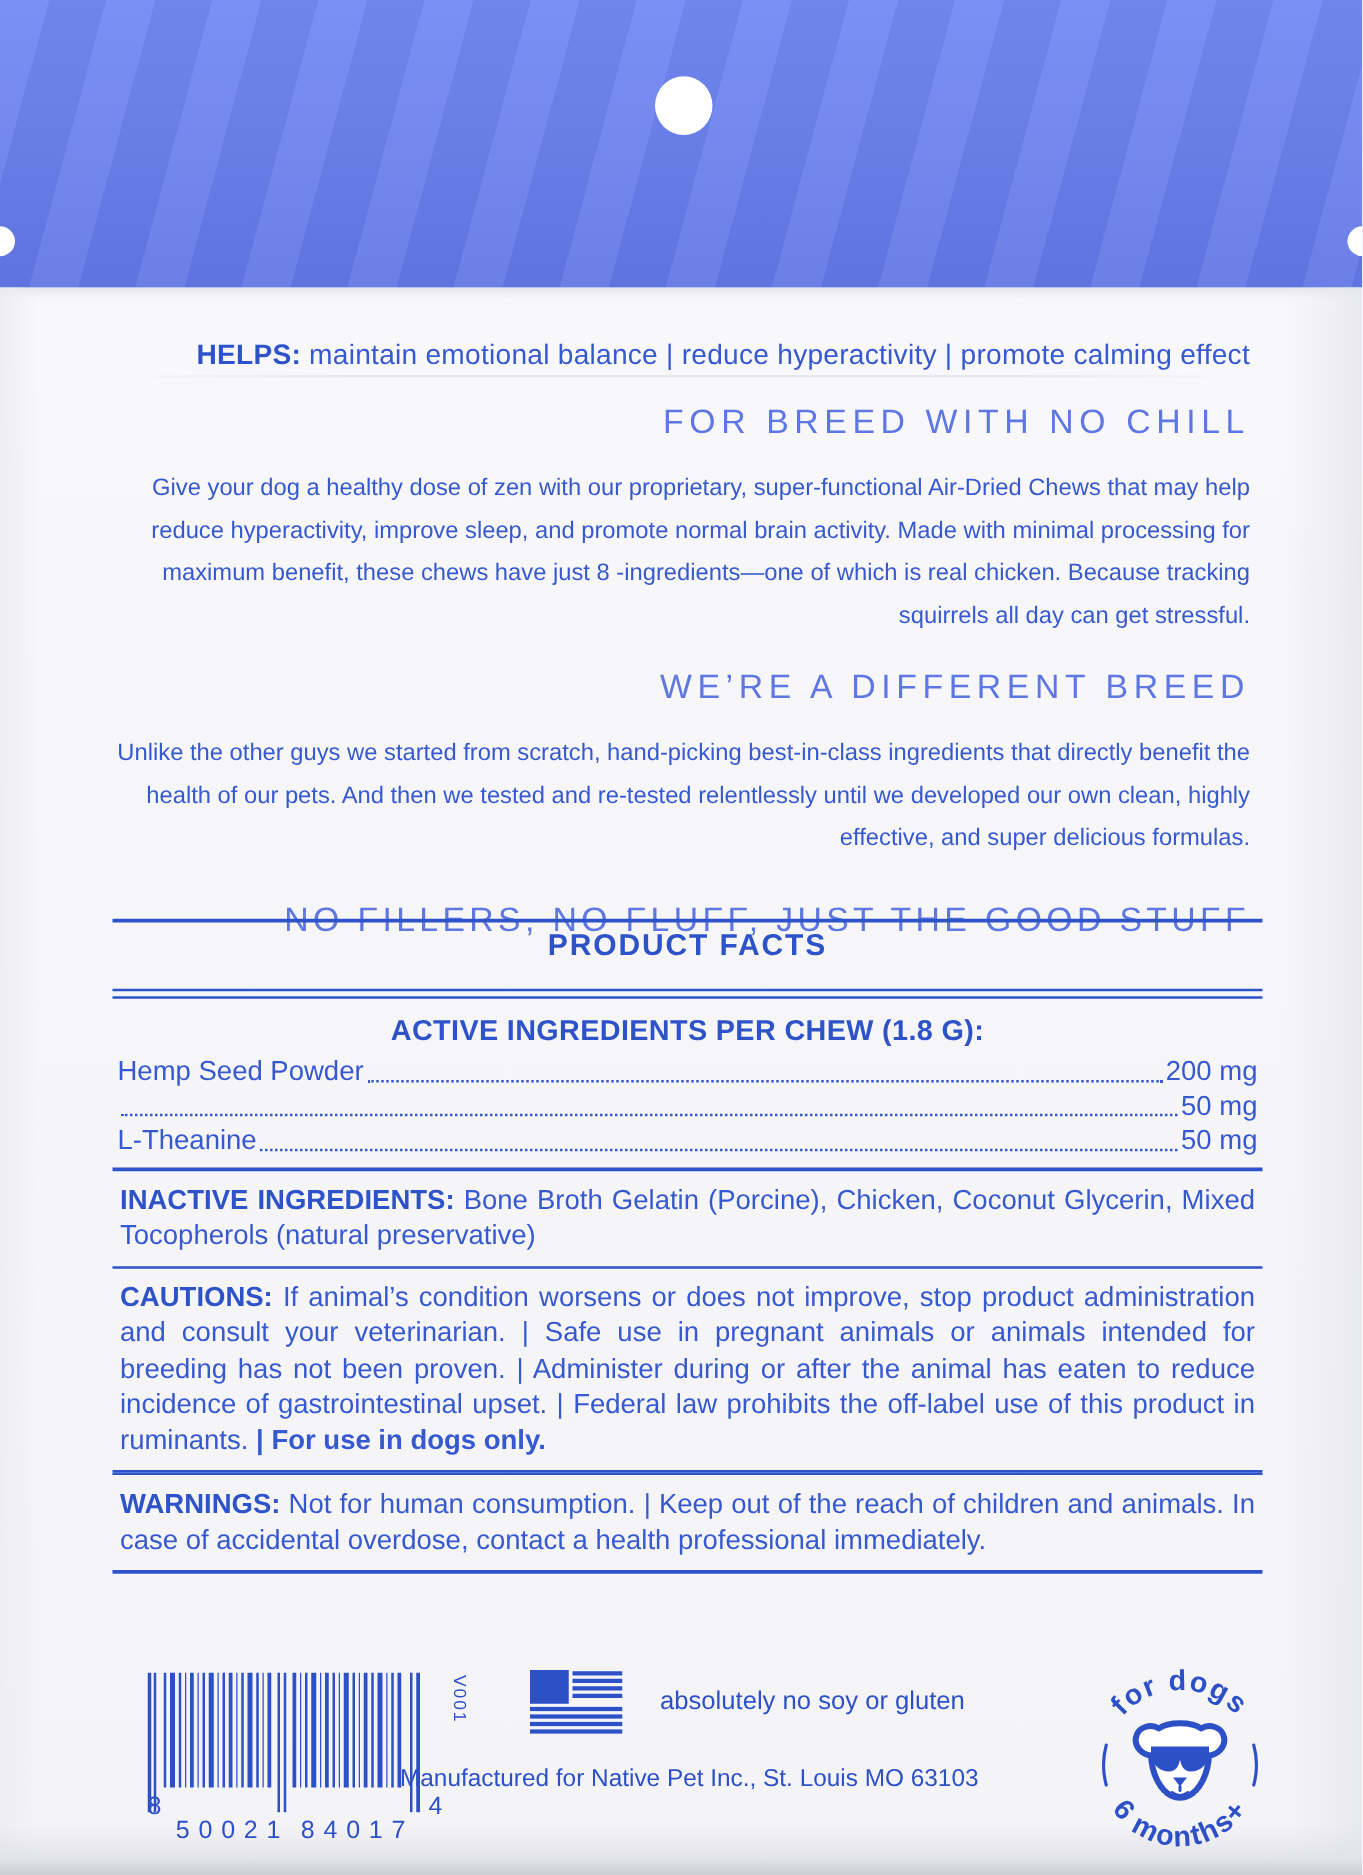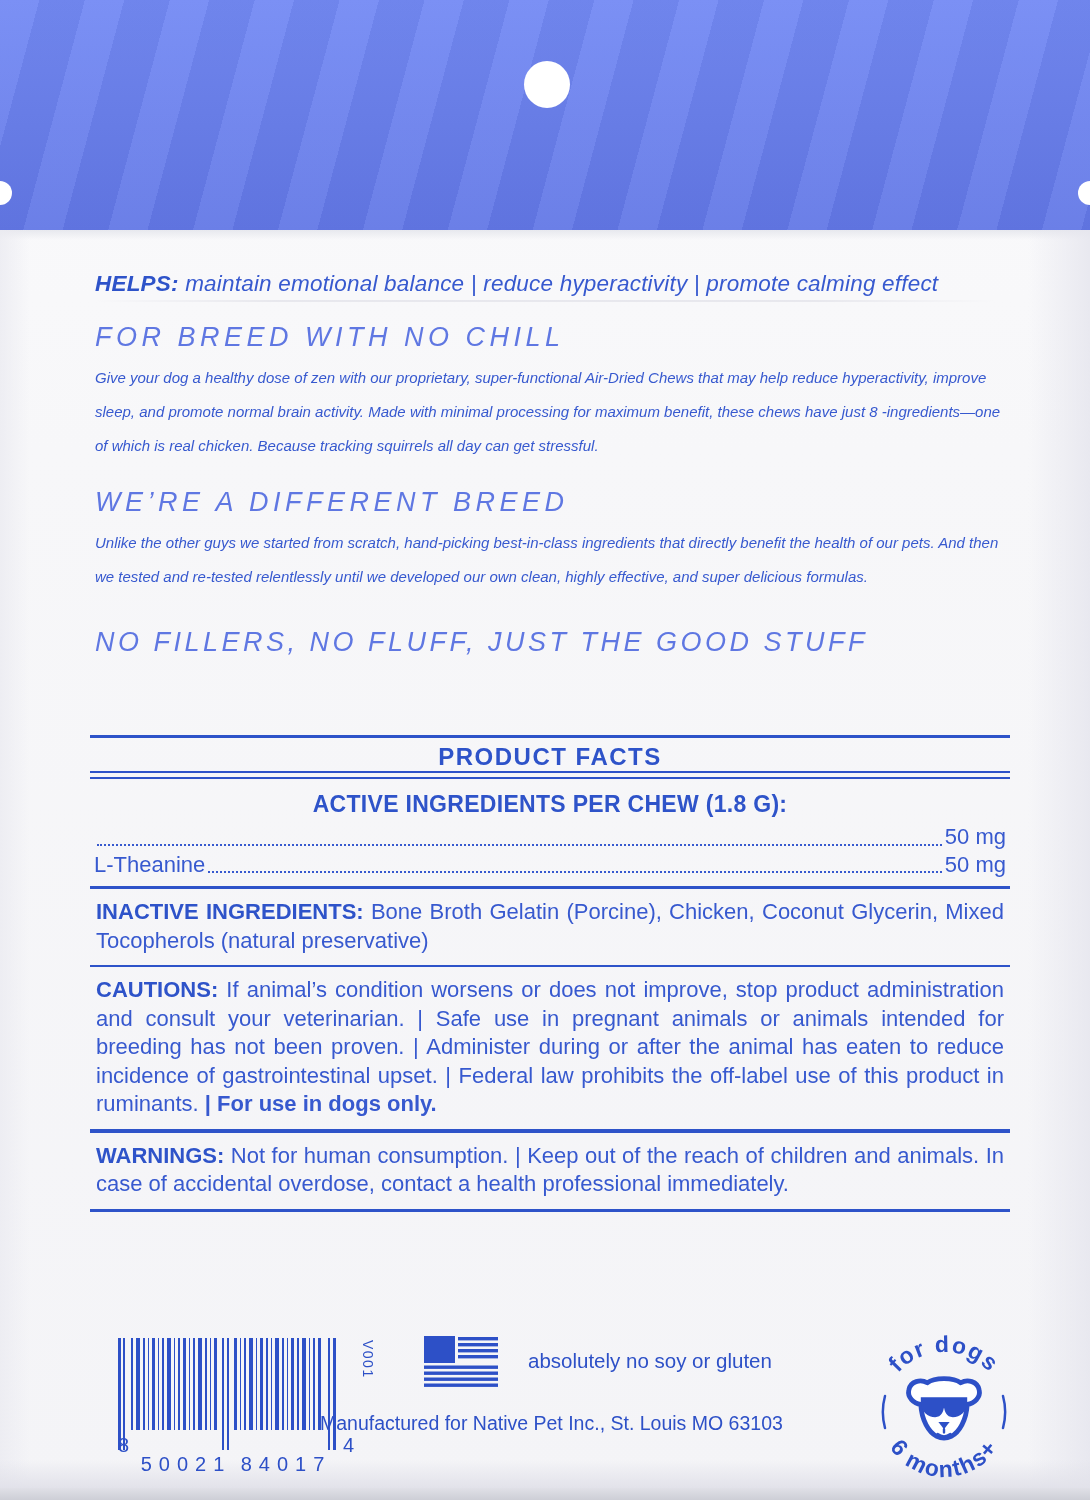--- a/index.html
+++ b/index.html
@@ -43,32 +43,32 @@
   .edge-right{position:absolute;top:230px;bottom:0;right:0;width:62px;
     background:linear-gradient(270deg,#e6e6ee,rgba(230,230,238,0));opacity:.85;}
   .edge-left{position:absolute;top:230px;bottom:0;left:0;width:30px;
     background:linear-gradient(90deg,#ebebf1,rgba(235,235,241,0));opacity:.8;}
   .bottom-shade{position:absolute;left:0;right:0;bottom:12px;height:28px;
     background:linear-gradient(180deg,rgba(228,228,234,0),#e2e2ea);}
   .floor{position:absolute;left:0;right:0;bottom:0;height:12px;
     background:linear-gradient(180deg,#e0e0e7,#cdced6);}
 
   
-  .top-copy{position:absolute;left:95px;width:920px;top:270px;text-align:left;color:var(--text-blue);z-index:2;font-style:italic;}
+  .top-copy{position:absolute;left:80px;width:920px;top:270px;text-align:right;color:var(--text-blue);z-index:2;}
   .helps-line{font-size:22.5px;line-height:28px;letter-spacing:.2px;}
   .helps-label{font-weight:bold;color:var(--label-blue);}
   .sec-heading{color:var(--heading-blue);font-size:27px;letter-spacing:4.5px;margin-top:24px;line-height:30px;}
-  .body-para{font-size:15px;line-height:34px;margin-top:9px;}
+  .body-para{font-size:19px;line-height:34px;margin-top:22px;}
   .tagline{color:var(--heading-blue);font-size:27px;letter-spacing:3.5px;margin-top:33px;line-height:30px;}
 
   
   .facts{position:absolute;left:90px;width:920px;top:735px;color:var(--text-blue);z-index:2;}
   .rule{height:0;border-top:2.5px solid var(--label-blue);}
   .rule.thick{border-top-width:3px;}
-  .pf-title{text-align:center;font-weight:bold;font-size:24px;letter-spacing:1.5px;padding:5px 0 0;color:var(--label-blue);}
+  .pf-title{text-align:center;font-weight:bold;font-size:24px;letter-spacing:1.5px;padding:5px 0 20px;color:var(--label-blue);}
   .pf-double{height:4px;border-top:2.5px solid var(--label-blue);border-bottom:2px solid var(--label-blue);}
   .pf-active-header{font-weight:bold;font-size:23px;margin:12px 4px 5px;color:var(--label-blue);letter-spacing:.3px;text-align:center;}
   .pf-rows{margin-bottom:8px;}
   .pf-row{display:flex;align-items:flex-end;font-size:22px;line-height:27.5px;margin:0 4px;}
   .pf-leader{flex:1;border-bottom:2.2px dotted var(--text-blue);margin:0 3px 5px;}
   .pf-amount{white-space:nowrap;}
   .pf-para{font-size:22px;line-height:28.5px;text-align:justify;margin:9px 6px 10px;}
   .pf-label{font-weight:bold;color:var(--label-blue);}
   .pf-em{font-weight:bold;}
   .pf-note{color:var(--light-blue);}
@@ -115,20 +115,25 @@
     <div class="tagline">NO FILLERS, NO FLUFF, JUST THE GOOD STUFF</div>
   </div>
 
   <div class="facts">
     <div class="rule thick"></div>
     <div class="pf-title">PRODUCT FACTS</div>
     <div class="pf-double"></div>
 
     <div class="pf-active-header">ACTIVE INGREDIENTS PER CHEW (1.8 G):</div>
     <div class="pf-rows">
+      <div class="pf-row">
+        <span>Hemp Seed Powder</span>
+        <span class="pf-leader"></span>
+        <span class="pf-amount">200 mg</span>
+      </div>
       <div class="pf-row">
         <span class="pf-leader"></span>
         <span class="pf-amount">50 mg</span>
       </div>
       <div class="pf-row">
         <span>L-Theanine</span>
         <span class="pf-leader"></span>
         <span class="pf-amount">50 mg</span>
       </div>
     </div>

